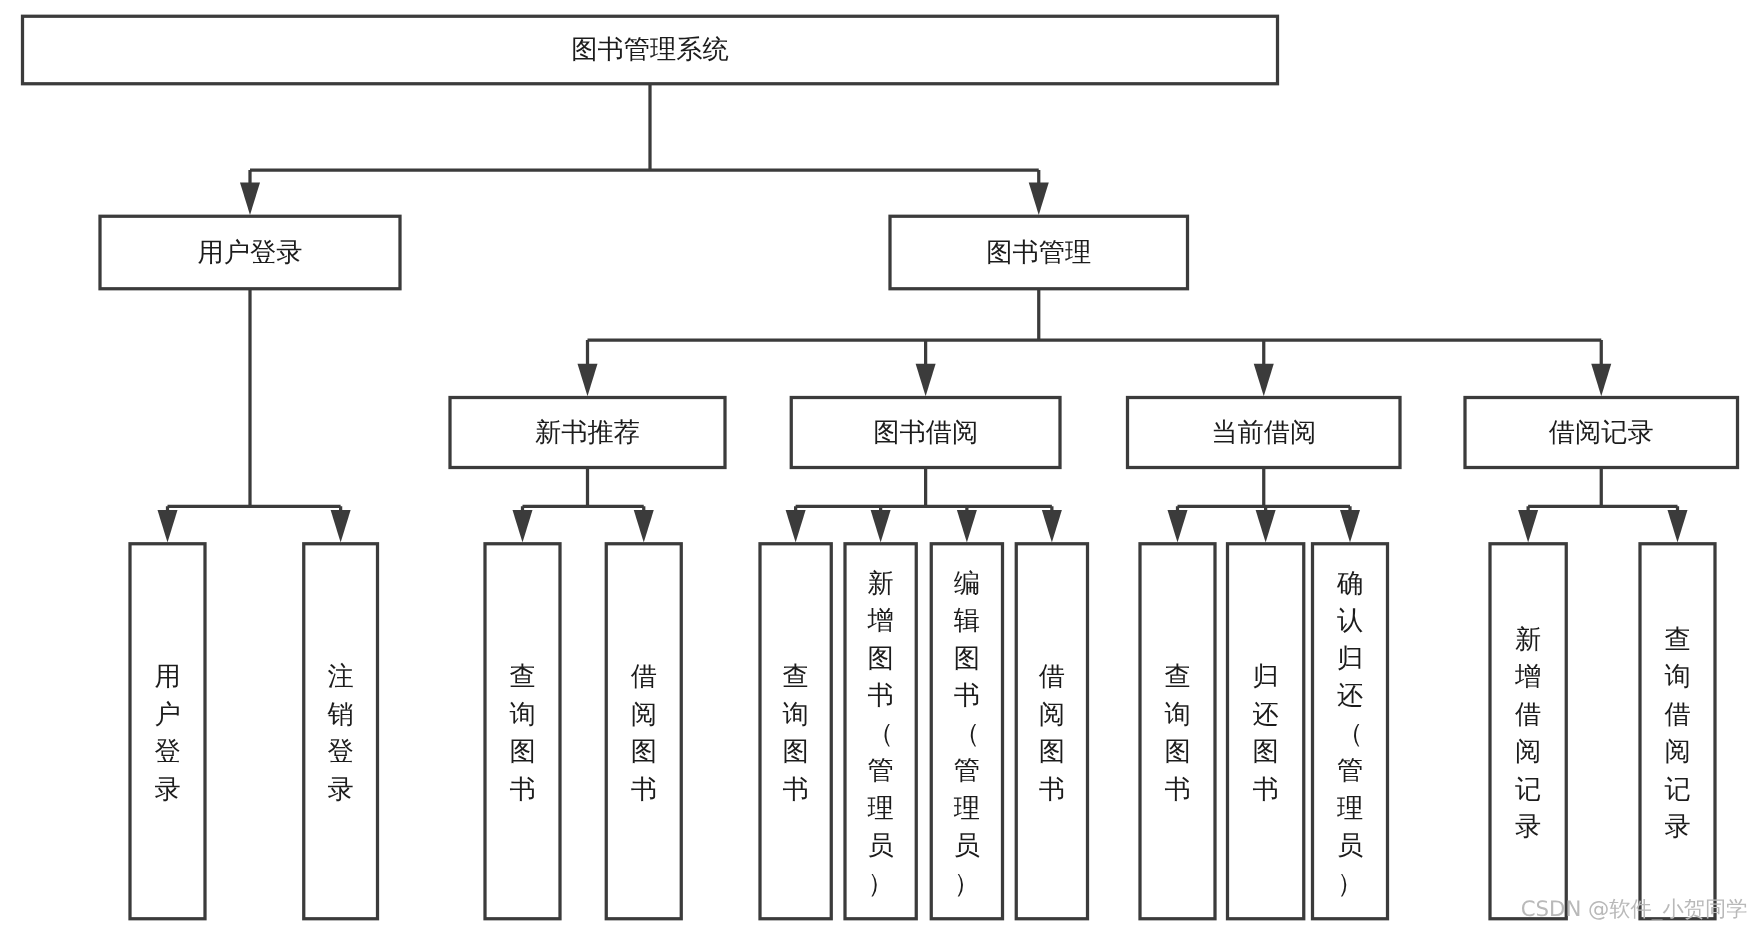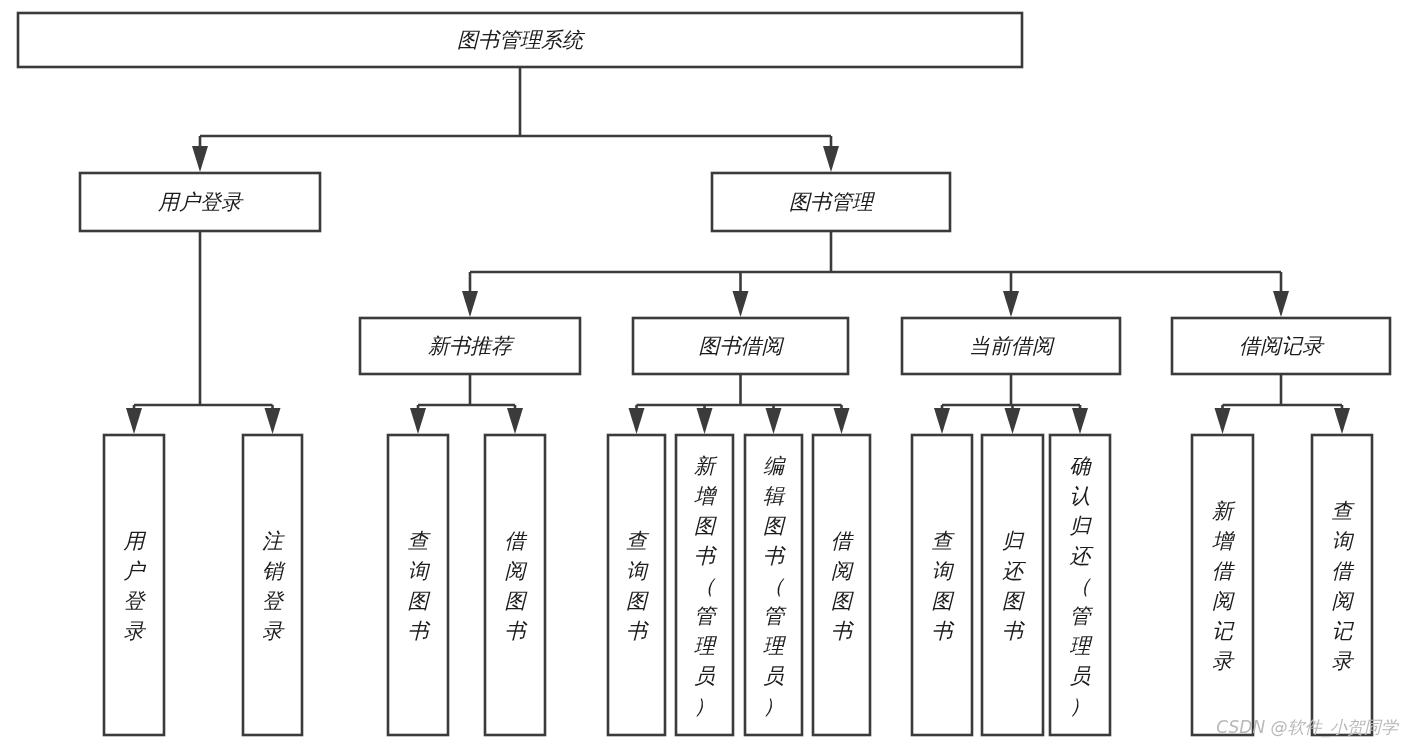--- a/index.html
+++ b/index.html
@@ -14,21 +14,20 @@
     position: relative;
     overflow: hidden;
     font-family: "DejaVu Sans", "Liberation Sans", sans-serif;
   }
   #diagram-root {
     position: absolute;
     left: 0;
     top: 0;
     width: 1405px;
     height: 747px;
-    font-style: italic;
   }
   svg.diagram-canvas {
     display: block;
     width: 1405px;
     height: 747px;
     background: #ffffff;
   }
   .node-box {
     fill: #ffffff;
     stroke: #3b3b3b;

